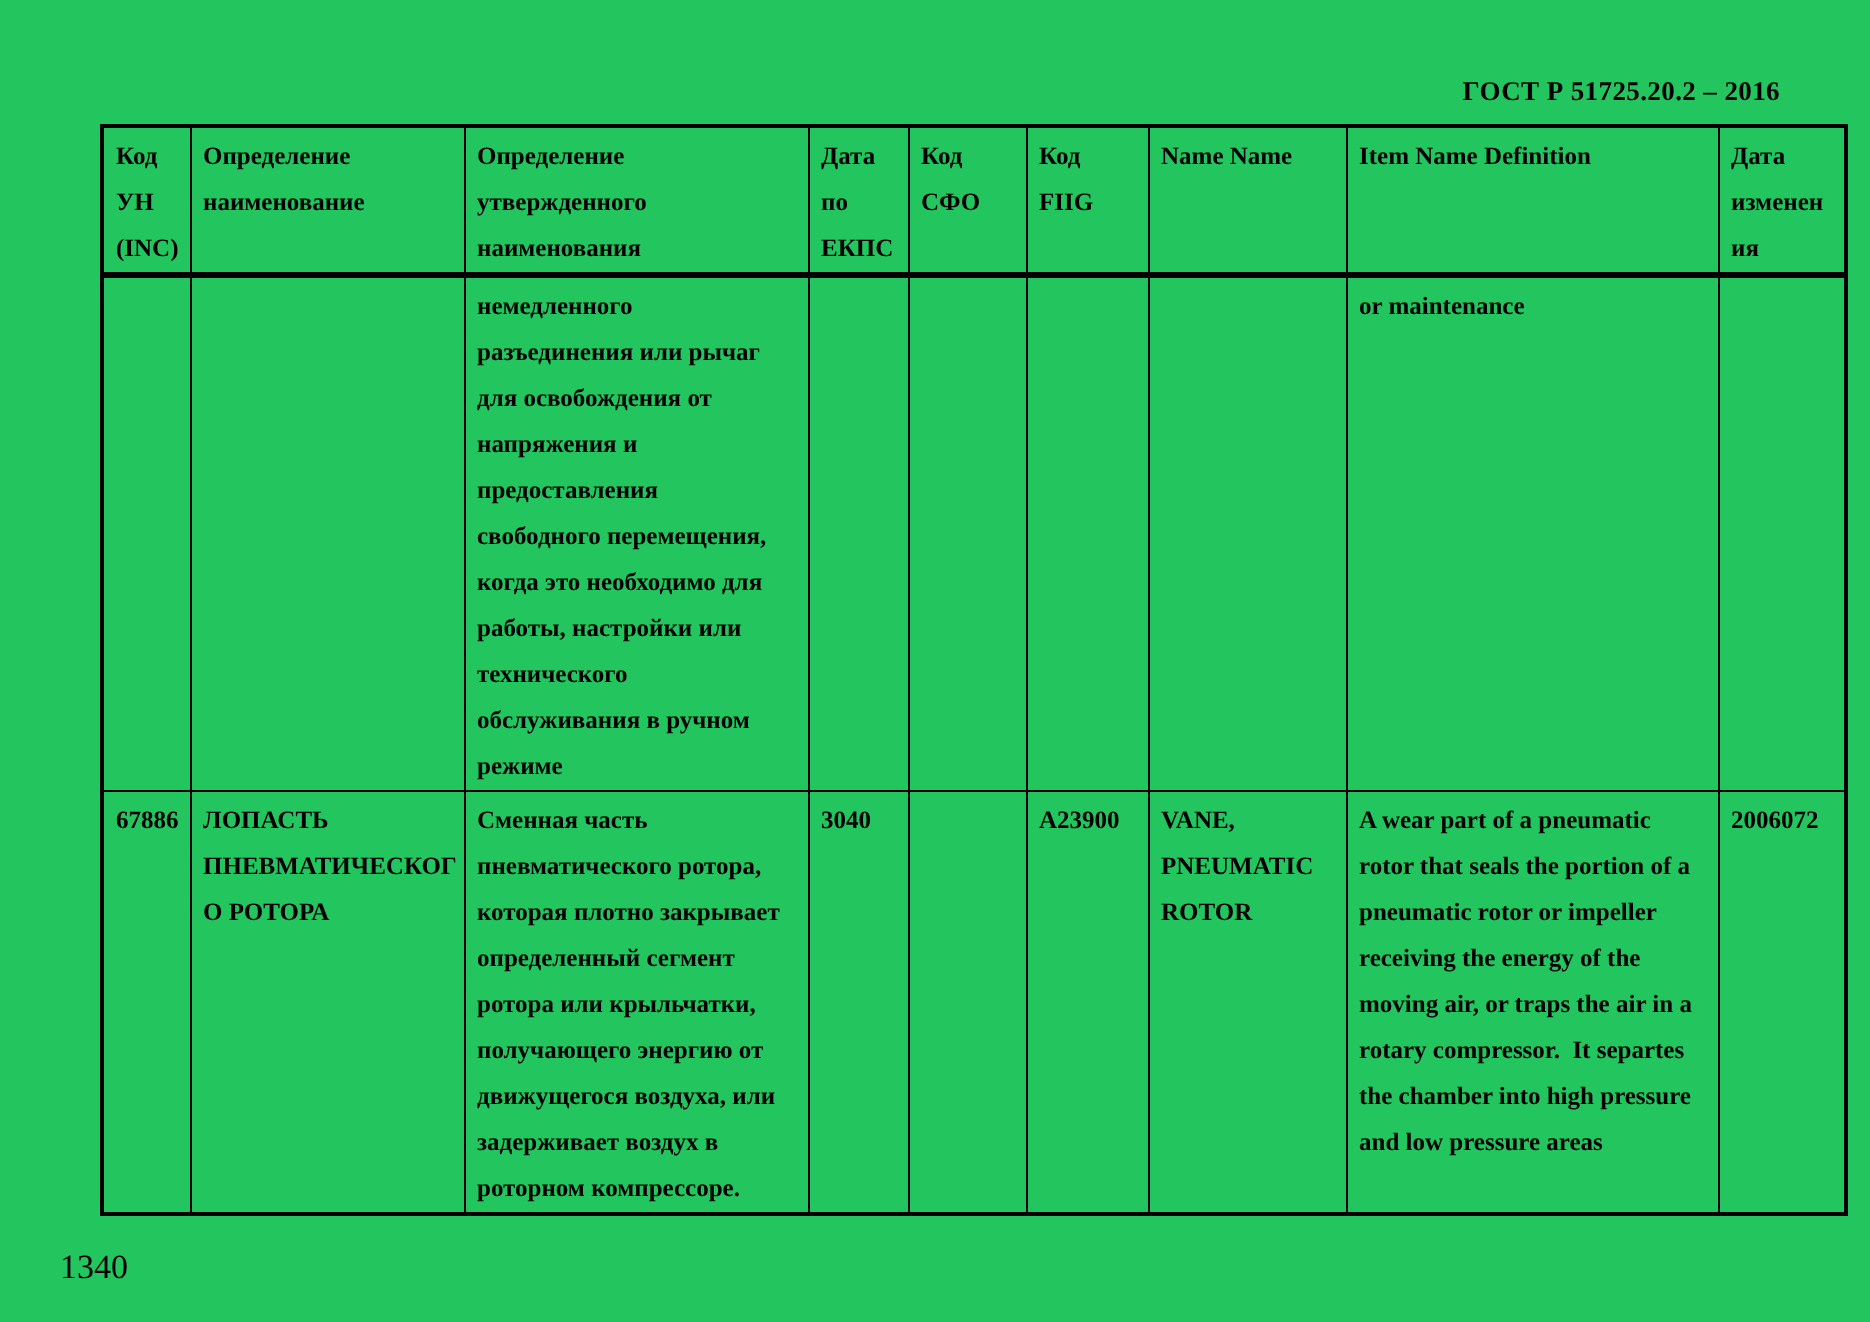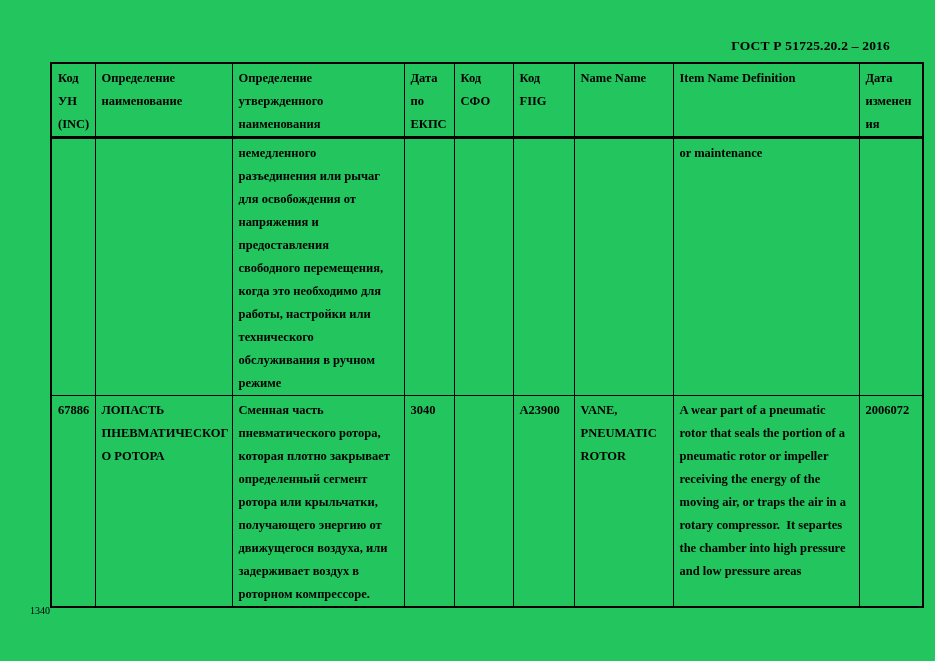--- a/index.html
+++ b/index.html
@@ -46,22 +46,22 @@
   table.gost-table thead th {
     font-weight: bold;
     height: 74px;
     border-bottom: 3px solid #000000;
   }
   table.gost-table tbody tr.row-1 td { height: 257px; }
   table.gost-table tbody tr.row-2 td { height: 209px; }
   .page-number {
     position: absolute;
     left: 30px;
-    top: 605px;
-    font-size: 10px;
+    top: 624px;
+    font-size: 17px;
   }
 </style>
 </head>
 <body>
 
 <div class="page">
 
   <div class="doc-header">ГОСТ Р 51725.20.2 – 2016</div>
 
   <table class="gost-table">

